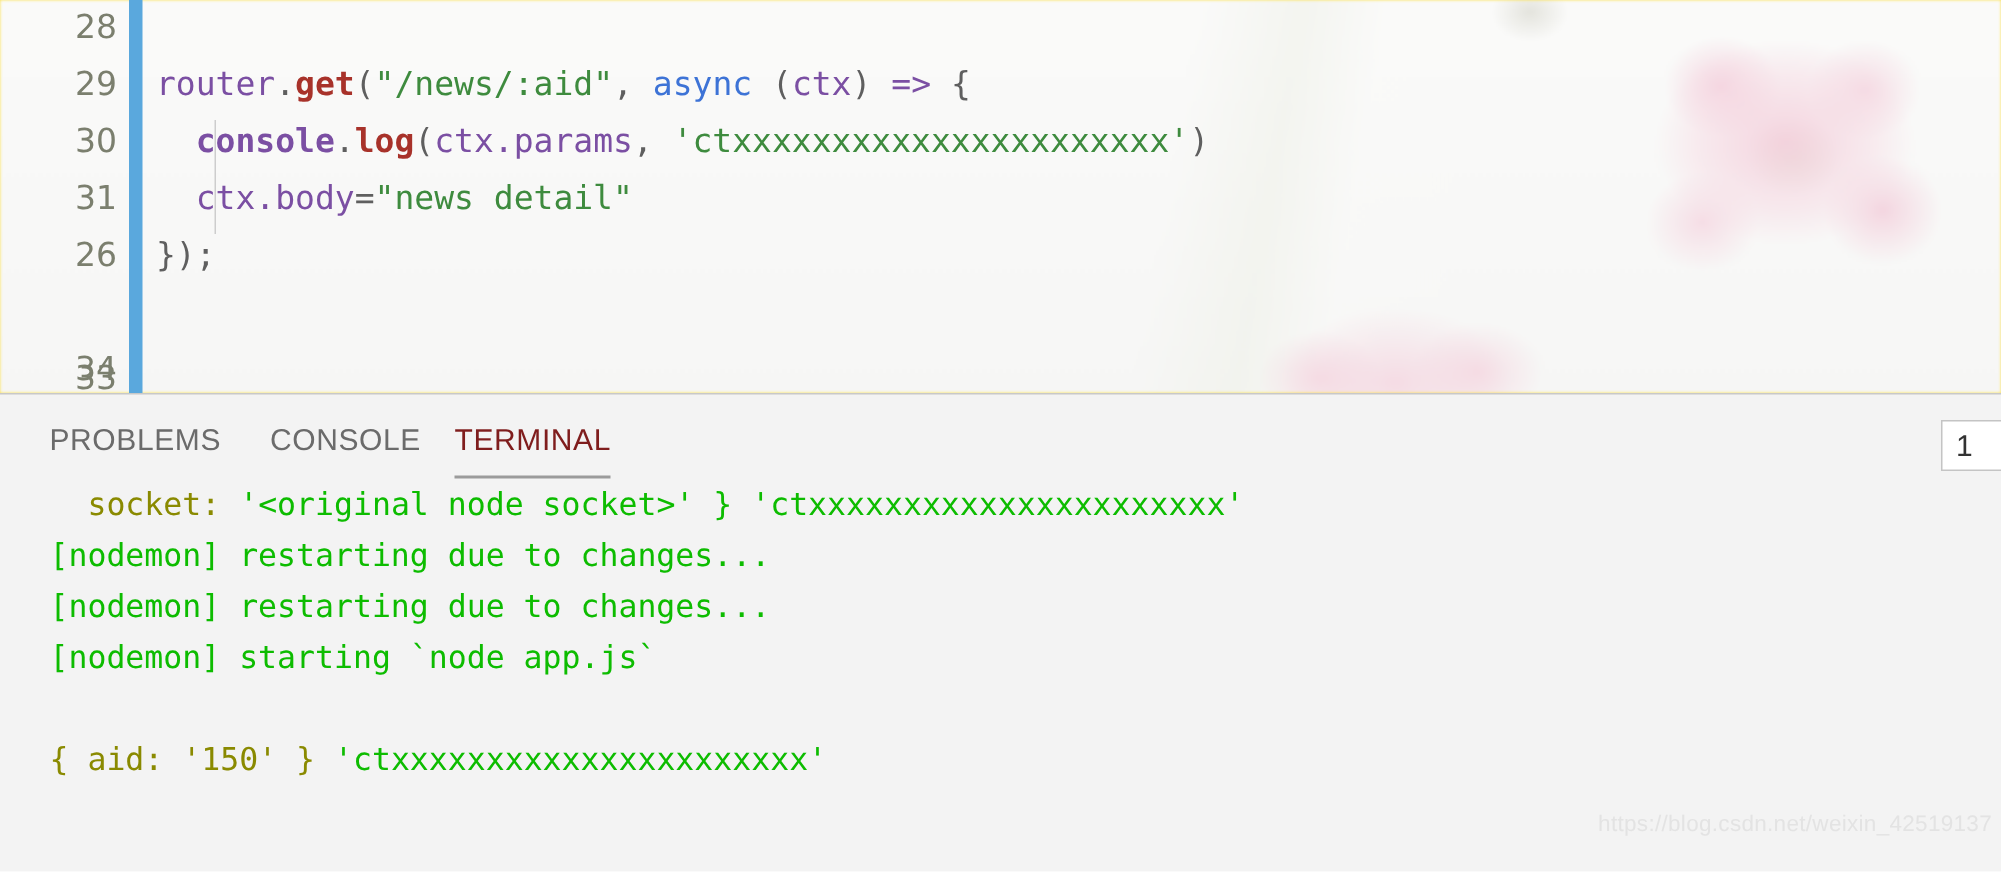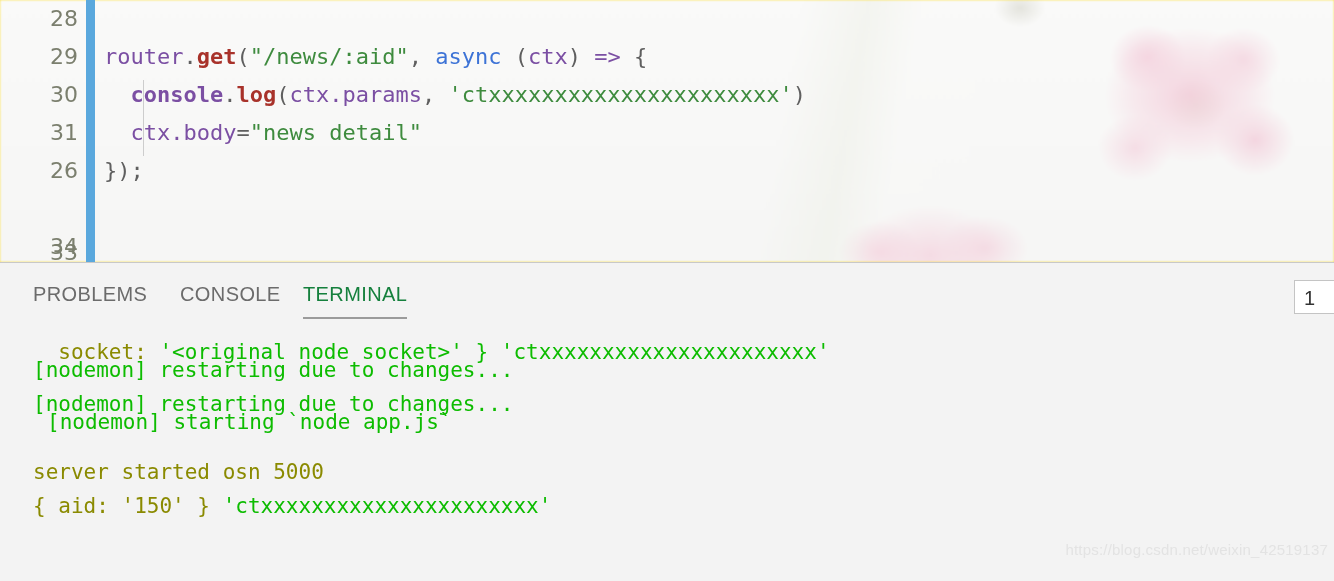--- a/index.html
+++ b/index.html
@@ -115,21 +115,21 @@
   .panel-tab {
     position: absolute;
     top: 20px;
     font-family: "Liberation Sans", sans-serif;
     font-size: 20px;
     letter-spacing: 0.4px;
     color: #6b6b6b;
     cursor: pointer;
   }
   .panel-tab.active {
-    color: #15803d;
+    color: #7f1d1d;
   }
   .panel-tab.active::after {
     content: "";
     position: absolute;
     left: 0;
     bottom: -13px;
     width: 100%;
     height: 2px;
     background: #9b9b9b;
   }
@@ -201,23 +201,22 @@
 </div>
 
 <div id="panel">
   <div id="panel-tabs">
     <div id="term-select">1</div>
   <div class="panel-tab" style="left: 33px;">PROBLEMS</div>
       <div class="panel-tab" style="left: 180px;">CONSOLE</div>
       <div class="panel-tab active" style="left: 303px;">TERMINAL</div>
     </div>
   <div id="terminal">
-      <div class="tline" style="top: 16px;"><span class="g">  </span><span class="y">socket:</span><span class="g"> '&lt;original node socket&gt;' } 'ctxxxxxxxxxxxxxxxxxxxxxx'</span></div>
+      <div class="tline" style="top: 0px;"><span class="g">  </span><span class="y">socket:</span><span class="g"> '&lt;original node socket&gt;' } 'ctxxxxxxxxxxxxxxxxxxxxxx'</span></div>
       <div class="tline" style="top: 34px;"><span class="g">[nodemon] restarting due to changes...</span></div>
       <div class="tline" style="top: 68px;"><span class="g">[nodemon] restarting due to changes...</span></div>
-      <div class="tline" style="top: 86px; margin-left: 14px;"><span class="g">[nodemon] starting `node app.js`</span></div>
-      <div class="tline" style="top: 136px;"><span class="y">server started osn 5000</span></div>
+      <div class="tline" style="top: 102px;"><span class="g">[nodemon] starting `node app.js`</span></div>
       <div class="tline" style="top: 170px;"><span class="y">{ aid: '150' }</span><span class="g"> 'ctxxxxxxxxxxxxxxxxxxxxxx'</span></div>
     </div>
 
 </div>
 
 <div id="watermark">https://blog.csdn.net/weixin_42519137</div>
 
 </body></html>

